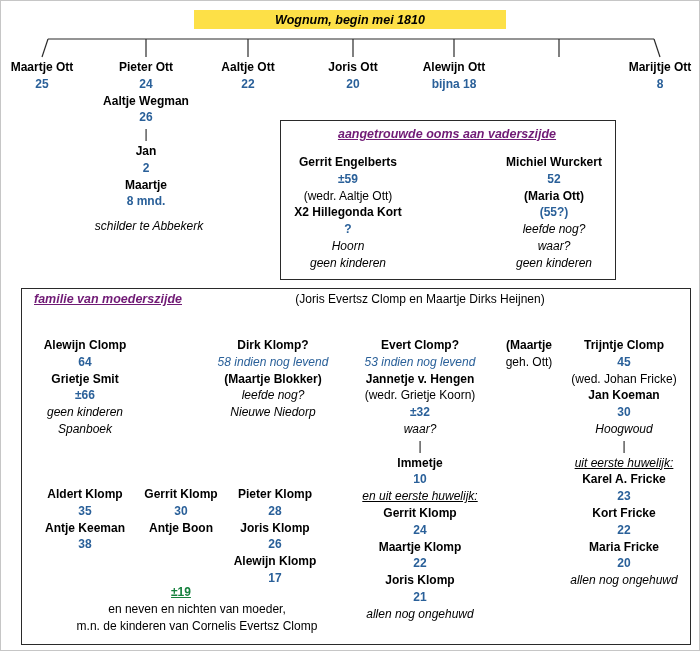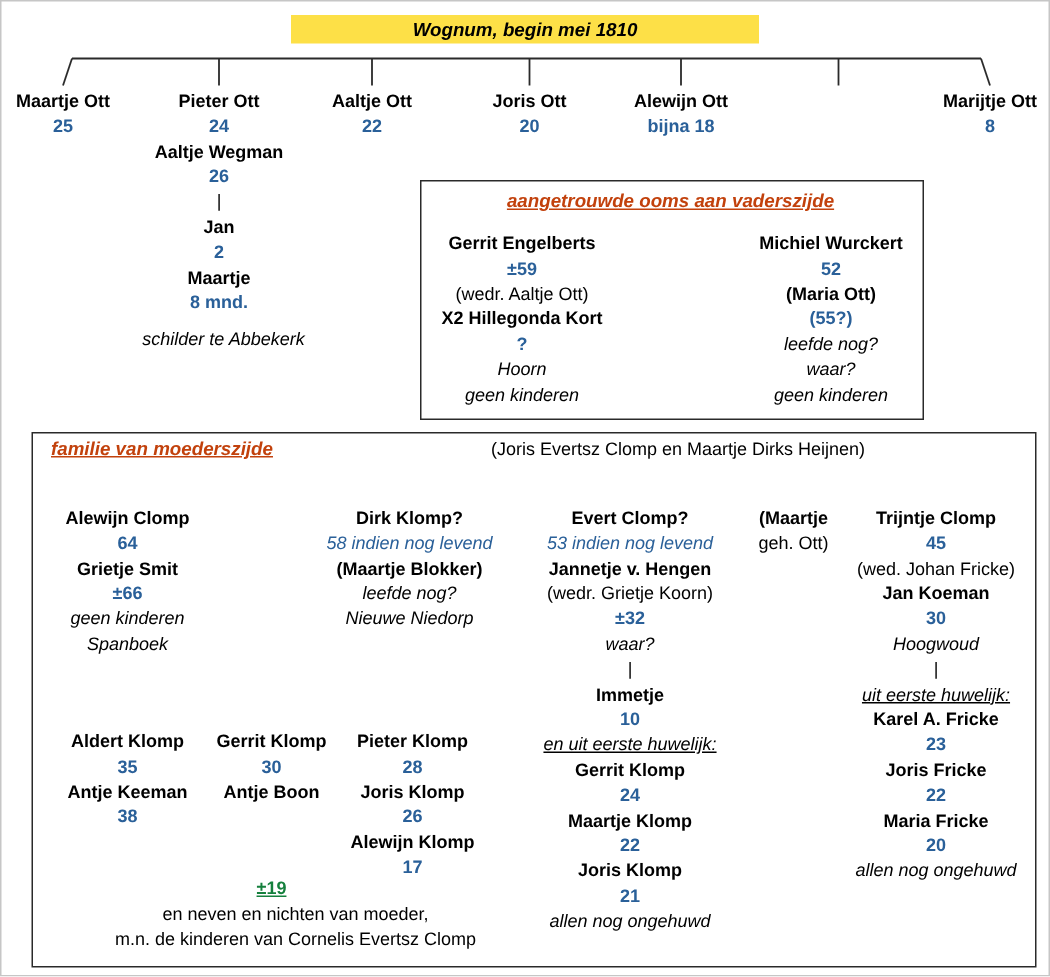--- a/index.html
+++ b/index.html
@@ -10,25 +10,25 @@
   }
   svg.lines{position:absolute;left:0;top:0;width:700px;height:651px;}
   .title-banner{
     position:absolute;left:193px;top:9px;width:312px;height:19px;
     background:#fde047;display:flex;align-items:center;justify-content:center;
     font-weight:bold;font-style:italic;font-size:12.5px;
   }
   .box{position:absolute;border:1px solid #2a2a2a;background:#fff;}
   .box-title{
     position:absolute;transform:translateX(-50%);white-space:nowrap;
-    color:#c2410c;font-weight:bold;font-style:italic;text-decoration:underline;
+    color:#701a75;font-weight:bold;font-style:italic;text-decoration:underline;
     font-size:12.5px;
   }
   .box-title.left{transform:none;}
-  .plain-text{position:absolute;transform:translateX(-50%);white-space:nowrap;margin-left:32px;}
+  .plain-text{position:absolute;transform:translateX(-50%);white-space:nowrap;}
   .col{
     position:absolute;transform:translateX(-50%);white-space:nowrap;
     text-align:center;line-height:16.8px;
   }
   .ln{min-height:16.8px;}
   .s-n{font-weight:bold;color:#000;}
   .s-a{font-weight:bold;color:#2a6099;}
   .s-p{color:#000;}
   .s-i{font-style:italic;color:#000;}
   .s-bi{font-style:italic;color:#2a6099;}
@@ -168,21 +168,21 @@
       <div class="ln s-n">Trijntje Clomp</div>
       <div class="ln s-a">45</div>
       <div class="ln s-p">(wed. Johan Fricke)</div>
       <div class="ln s-n">Jan Koeman</div>
       <div class="ln s-a">30</div>
       <div class="ln s-i">Hoogwoud</div>
       <div class="ln s-p">|</div>
       <div class="ln s-iu">uit eerste huwelijk:</div>
       <div class="ln s-n">Karel A. Fricke</div>
       <div class="ln s-a">23</div>
-      <div class="ln s-n">Joris Fricke</div>
+      <div class="ln s-n">Kort Fricke</div>
       <div class="ln s-a">22</div>
       <div class="ln s-n">Maria Fricke</div>
       <div class="ln s-a">20</div>
       <div class="ln s-i">allen nog ongehuwd</div>
     </div>
 
   <div class="col" style="left:84px;top:485px">
       <div class="ln s-n">Aldert Klomp</div>
       <div class="ln s-a">35</div>
       <div class="ln s-n">Antje Keeman</div>

